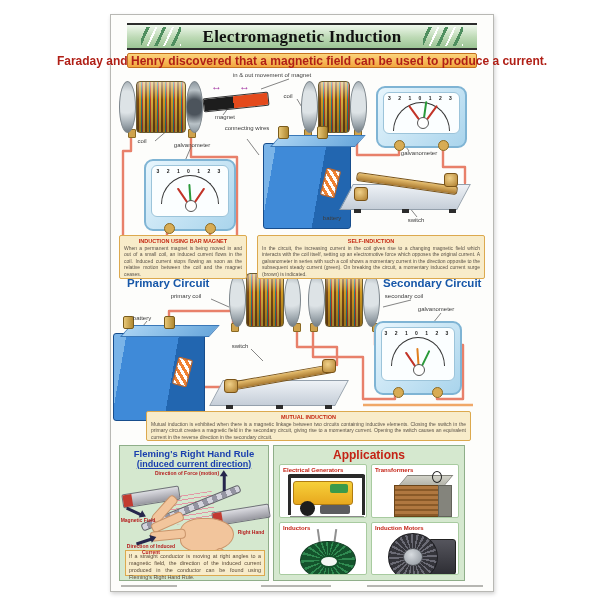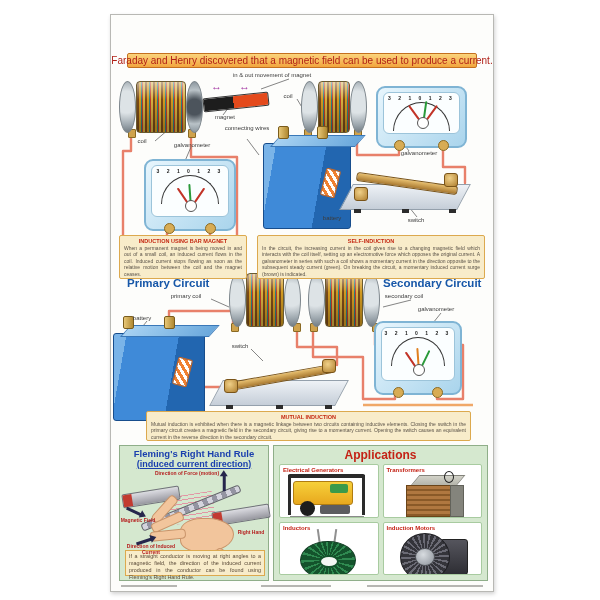--- a/index.html
+++ b/index.html
@@ -14,21 +14,21 @@
     border-top:2px solid #2c2c2c;border-bottom:2px solid #2c2c2c;
     display:flex;align-items:center;justify-content:center;}
   .titlebar .ttl{font-family:"Liberation Serif",serif;font-weight:bold;
     font-size:17px;color:#111;letter-spacing:.2px;}
   .tstripe{position:absolute;top:2px;bottom:2px;width:40px;
     background:repeating-linear-gradient(115deg,transparent 0 5px,#4f8f5f 5px 8px,transparent 8px 13px,#ffffff 13px 15px);}
   .tstripe.l{left:14px;} .tstripe.r{right:14px;}
   .banner{left:16px;top:38px;width:350px;height:15px;z-index:3;box-sizing:border-box;
     background:linear-gradient(180deg,#fbd47c,#f2a53e);border:1.5px solid #c4701f;border-radius:2px;
     display:flex;align-items:center;justify-content:center;}
-  .banner span{font-size:10px;font-weight:normal;color:#b01f16;white-space:nowrap;}
+  .banner span{font-size:12px;font-weight:bold;color:#b01f16;white-space:nowrap;}
   
   .lbl{font-size:6px;color:#3c3c3c;line-height:1.15;z-index:4;text-align:center;}
   .ctitle{font-size:11.5px;font-weight:bold;color:#1757a8;z-index:4;}
   
   .coil{display:flex;z-index:2;}
   .coil .cap{width:15px;border-radius:50%;
     background:radial-gradient(circle at 42% 40%,#dde3e6 0 35%,#9aa4ab 75%,#6d777e 100%);
     border:1px solid #7d868c;}
   .coil .cap.hole{background:radial-gradient(circle at 50% 50%,#4c545c 0 30%,#b9c2c7 65%,#87929a 100%);}
   .coil .wind{flex:1;border-radius:4px;border:1px solid #6a5a30;
@@ -135,20 +135,25 @@
         <path d="M112,100 L118,92"></path>
       <path d="M100,284 L118,292"></path>
         <path d="M300,285 L272,292"></path>
         <path d="M330,298 L322,308"></path>
       <path d="M36,306 L28,316"></path>
         <path d="M140,334 L152,346"></path>
         <path d="M178,64 L150,74"></path>
     </g>
   </svg>
 
+  <div class="abs titlebar">
+    <div class="tstripe l"></div>
+    <span class="ttl">Electromagnetic Induction</span>
+    <div class="tstripe r"></div>
+  </div>
   <div class="abs banner">
     <span>Faraday and Henry discovered that a magnetic field can be used to produce a current.</span>
   </div>
 
   <div class="abs lbl" style="left:96px;top:57px;width:130px">in &amp; out movement of magnet</div>
   <span class="abs marrow" style="left:100px;top:66px">↔</span>
   <span class="abs marrow" style="left:128px;top:66px">↔</span>
 
   <div class="abs coil" style="left:8px;top:66px;width:84px;height:52px">
     <div class="cap"></div>
@@ -308,21 +313,21 @@
     <div class="fing" style="left:30px;top:86px;width:34px;transform:rotate(-6deg)"></div>
     <div class="fing" style="left:96px;top:100px;width:24px;transform:rotate(30deg)"></div>
 
     <div class="flbl" style="left:114px;top:84px;width:34px">Right Hand</div>
     <div class="farr" style="left:16px;top:94px;transform:rotate(-18deg)"></div>
     <div class="flbl" style="left:2px;top:98px;width:58px">Direction of Induced Current</div>
 
     <div class="ftext" style="left:5px;bottom:4px;width:140px;height:26px">If a straight conductor is moving at right angles to a magnetic field, the direction of the induced current produced in the conductor can be found using Fleming's Right Hand Rule.</div>
   </div>
 
-  <div class="abs panel" style="left:162px;top:430px;width:215px;height:136px">
+  <div class="abs panel" style="left:162px;top:430px;width:192px;height:136px">
     <div class="app-title" style="margin-top:2px">Applications</div>
     <div class="app-grid">
 
       <div class="app-cell">
         <span class="app-lbl">Electrical Generators</span>
         <div>
           <div class="p" style="left:8px;top:10px;width:3px;height:40px;background:#2a2a2a"></div>
           <div class="p" style="left:82px;top:10px;width:3px;height:40px;background:#2a2a2a"></div>
           <div class="p" style="left:8px;top:9px;width:77px;height:4px;background:#2a2a2a;border-radius:2px"></div>
           <div class="p" style="left:13px;top:16px;width:58px;height:22px;background:linear-gradient(#f6d03a,#e8a81e);border:1px solid #b07c10;border-radius:3px"></div>

